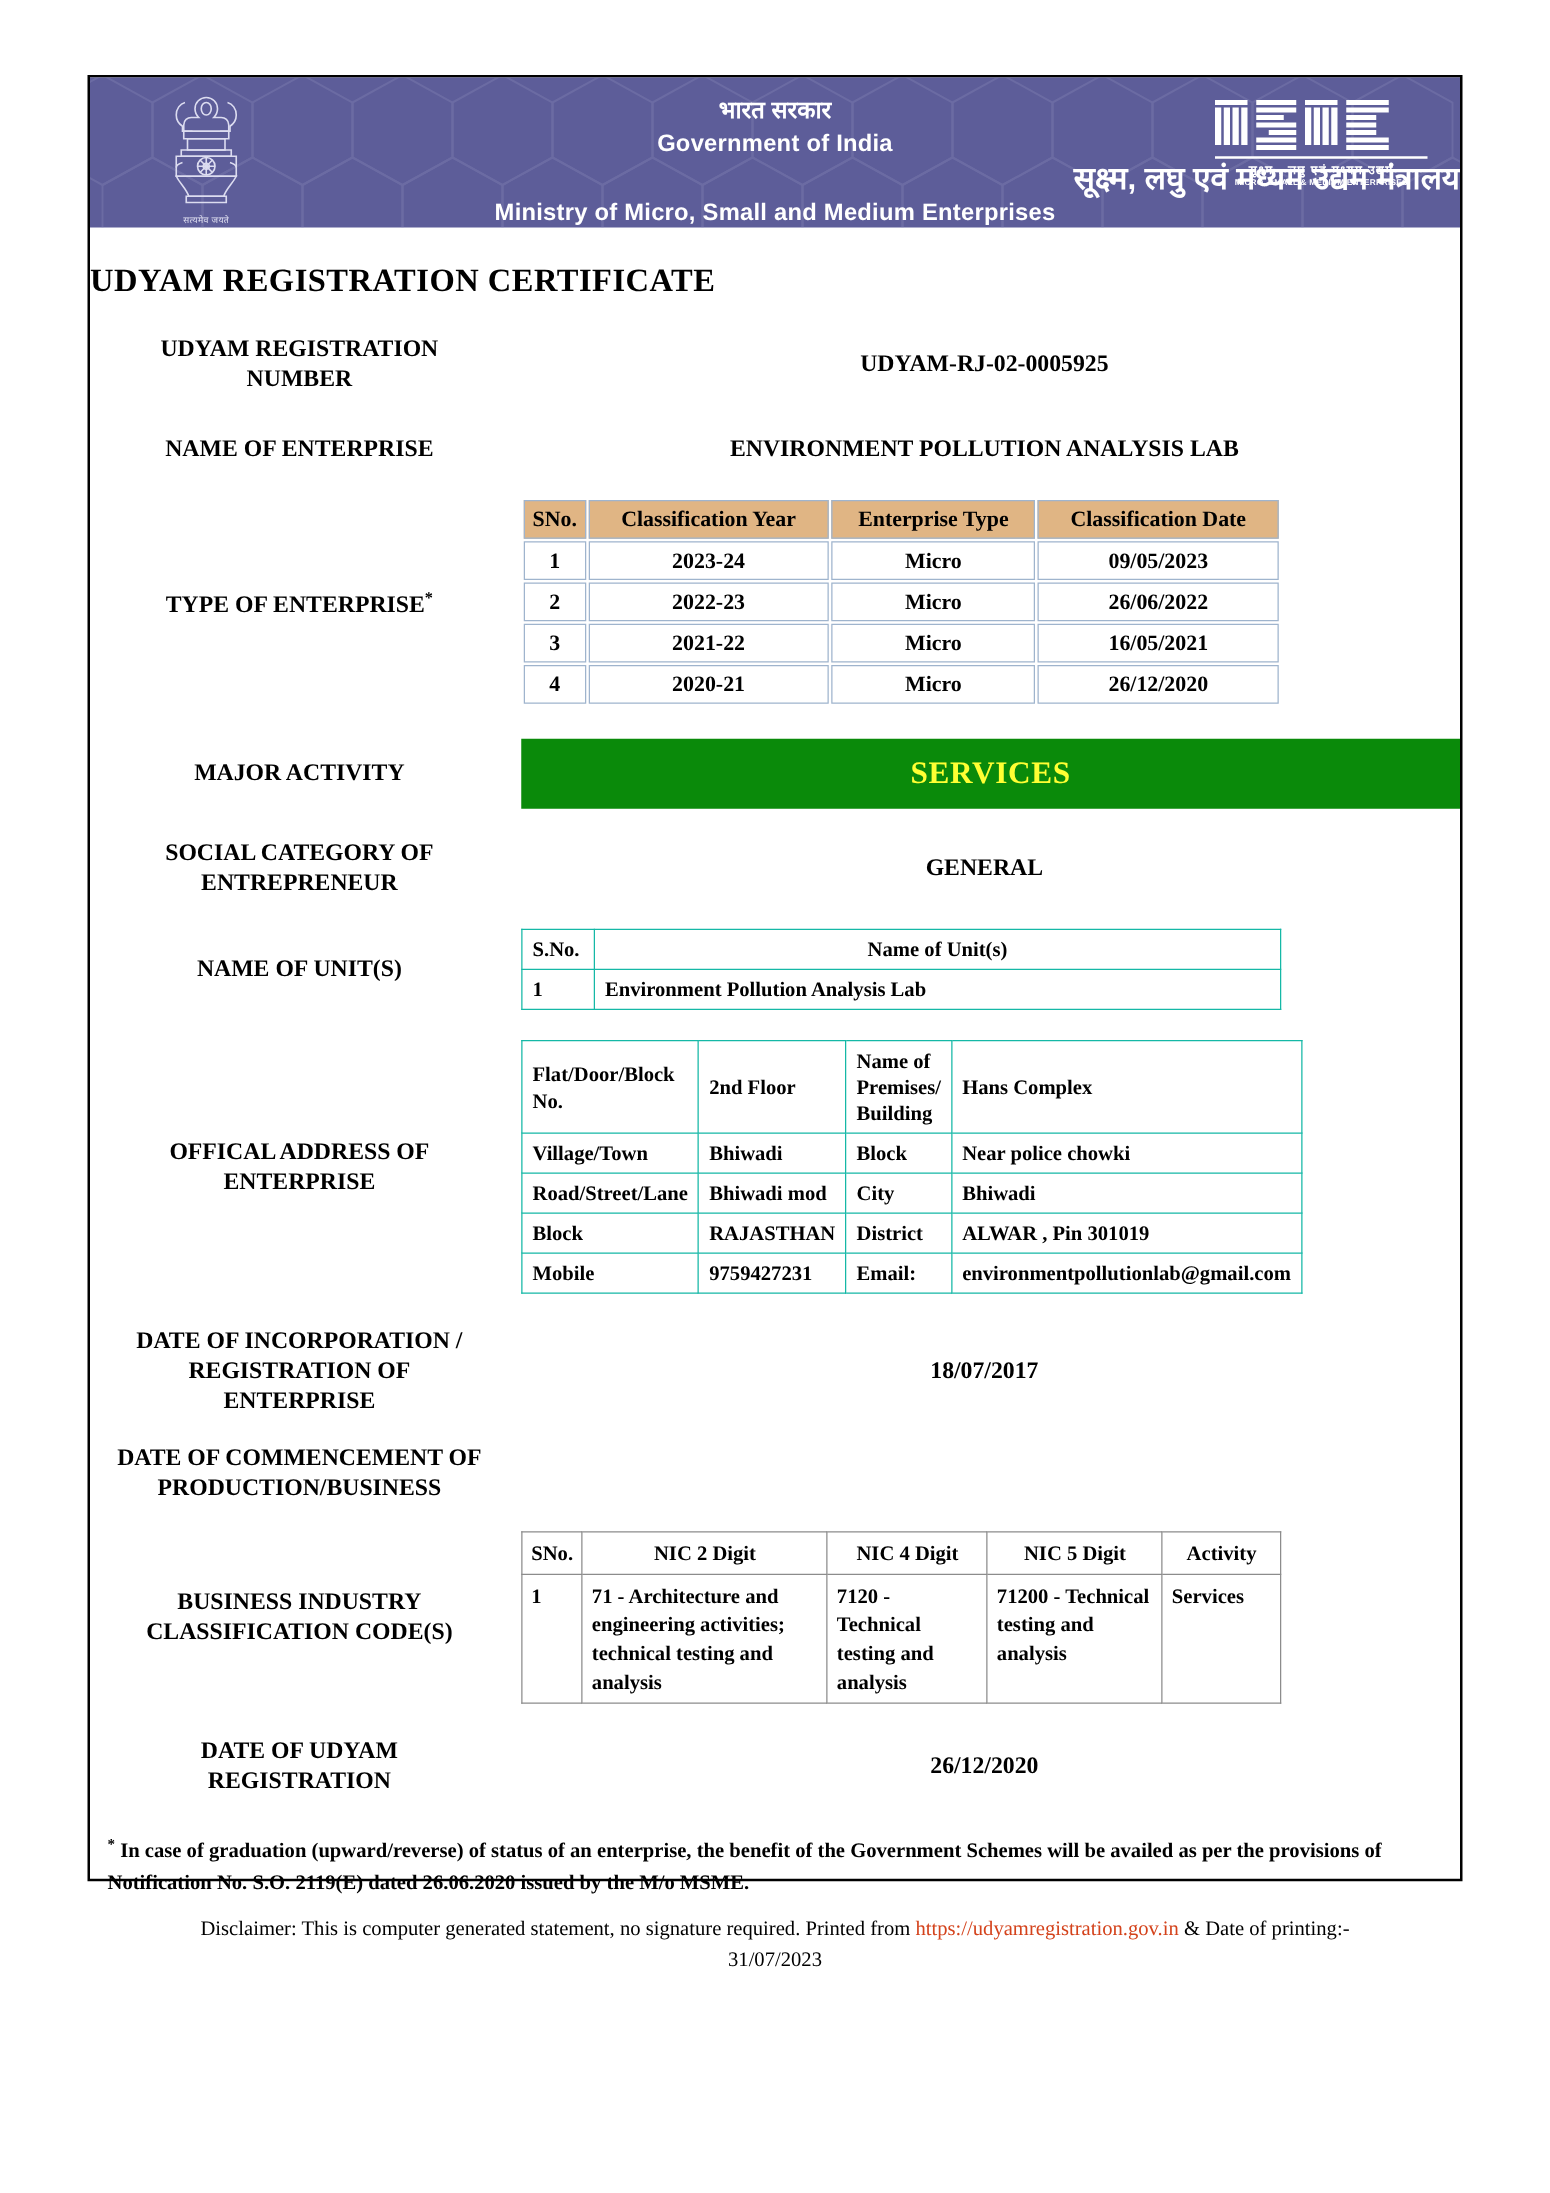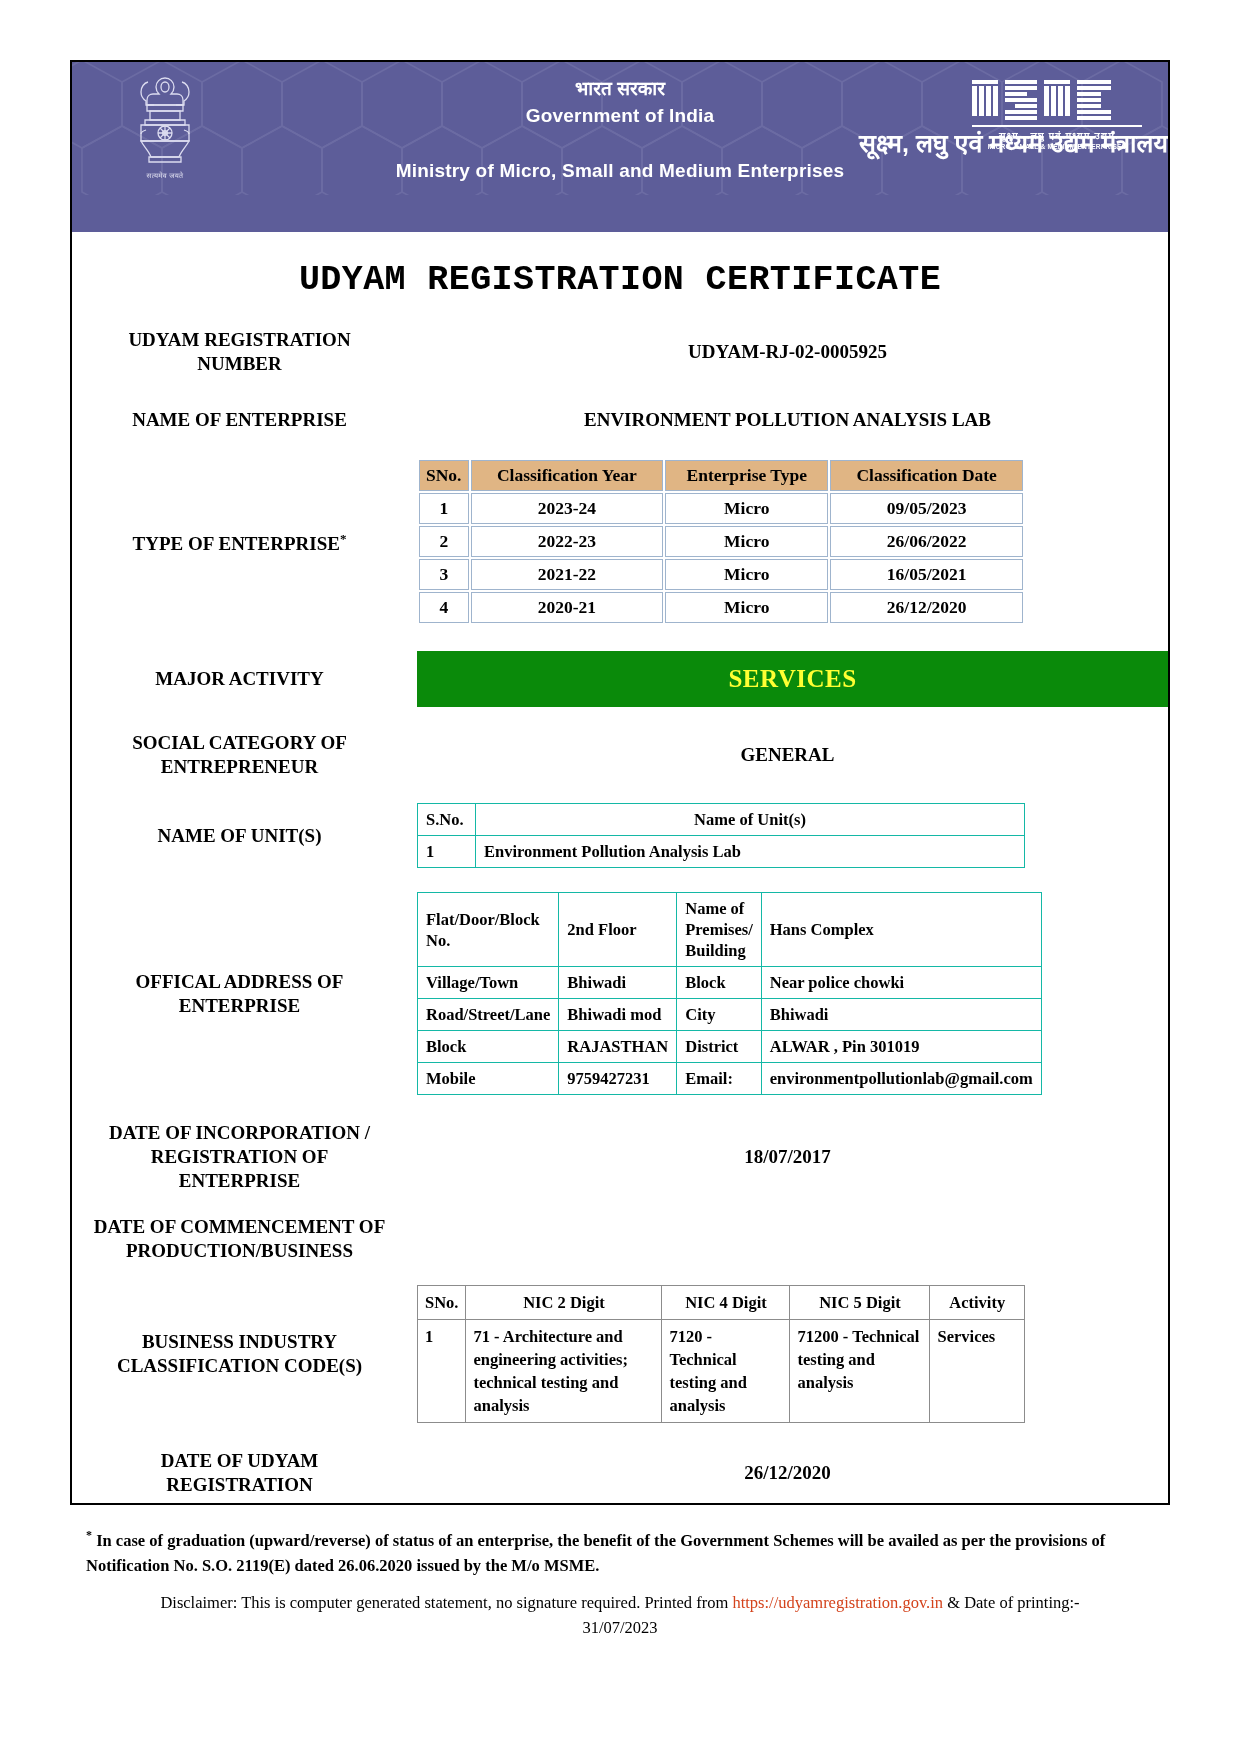--- a/index.html
+++ b/index.html
@@ -15,21 +15,21 @@
     top: 60px;
     width: 1100px;
     height: 1445px;
     border: 2px solid #000;
     background: #fff;
   }
 
   
   .banner {
     position: relative;
-    height: 170px;
+    height: 120px;
     background: #5d5d99;
     overflow: hidden;
   }
   .banner .hexpattern {
     position: absolute;
     inset: 0;
     opacity: 0.33;
   }
   .banner .emblem {
     position: absolute;
@@ -75,26 +75,25 @@
     font-size: 9.5px; font-weight: bold; letter-spacing: 1.2px;
     font-family: "Liberation Sans", sans-serif;
   }
   .msme-en {
     font-size: 6.6px; font-weight: bold; letter-spacing: .2px; margin-top: 1px;
     font-family: "Liberation Sans", sans-serif;
   }
 
   
   .doc-title {
-    text-align: center;
-    font-size: 35px;
+    text-align: left;
+    font-size: 26px;
     font-weight: bold;
     letter-spacing: .4px;
     margin-top: 28px;
-    font-family: Liberation Mono, monospace;
   }
 
   
   .row {
     display: flex;
     align-items: center;
     width: 100%;
   }
   .lbl {
     width: 335px;

